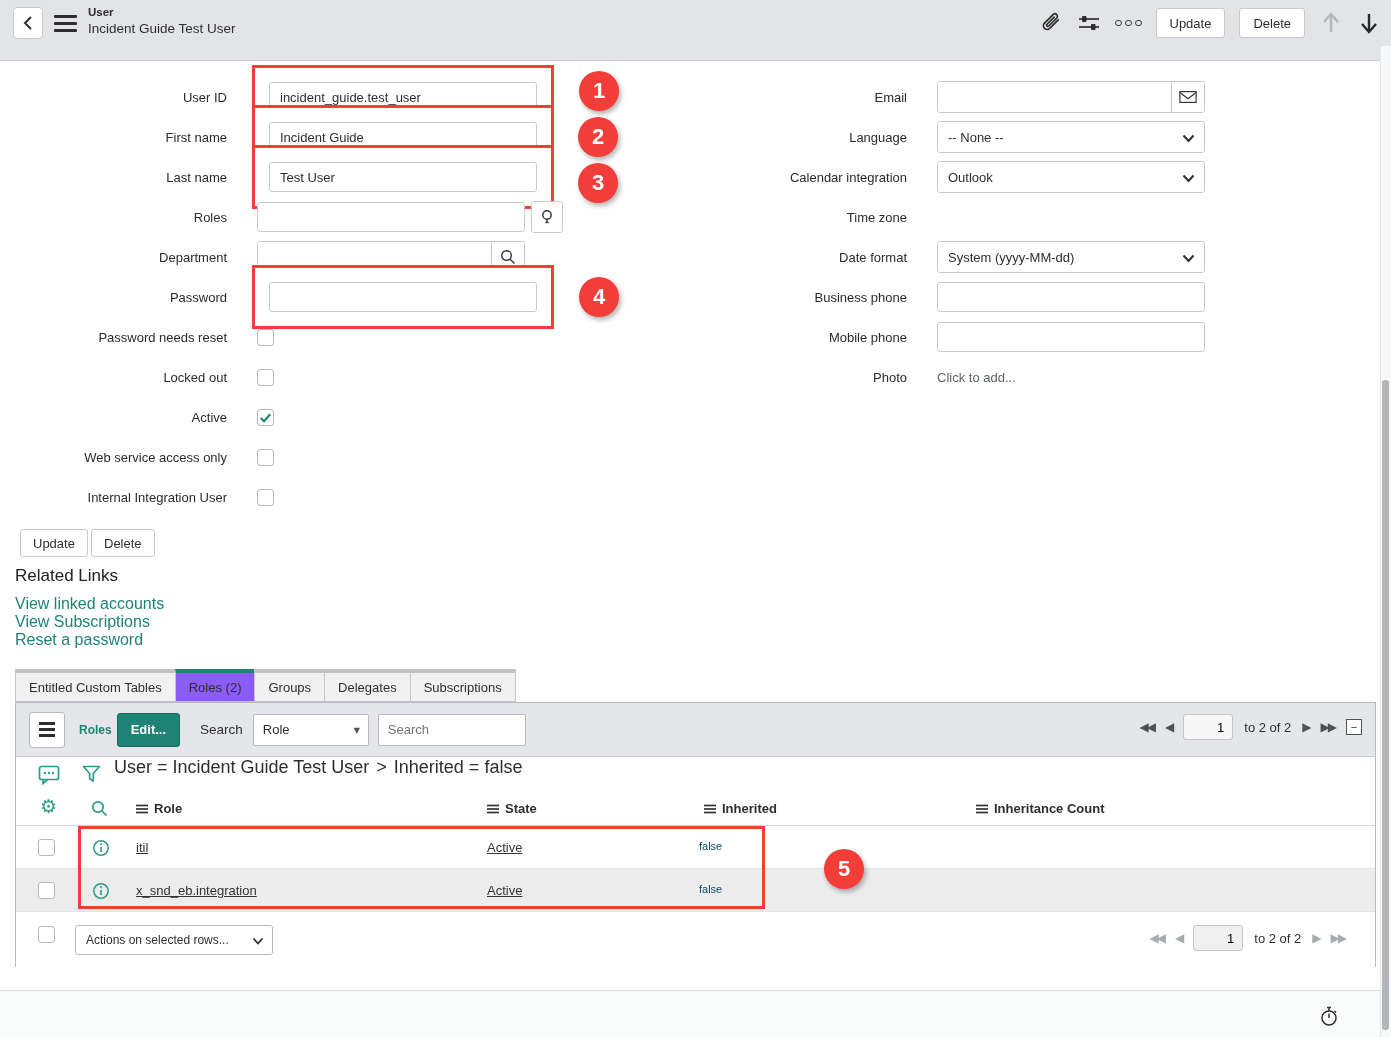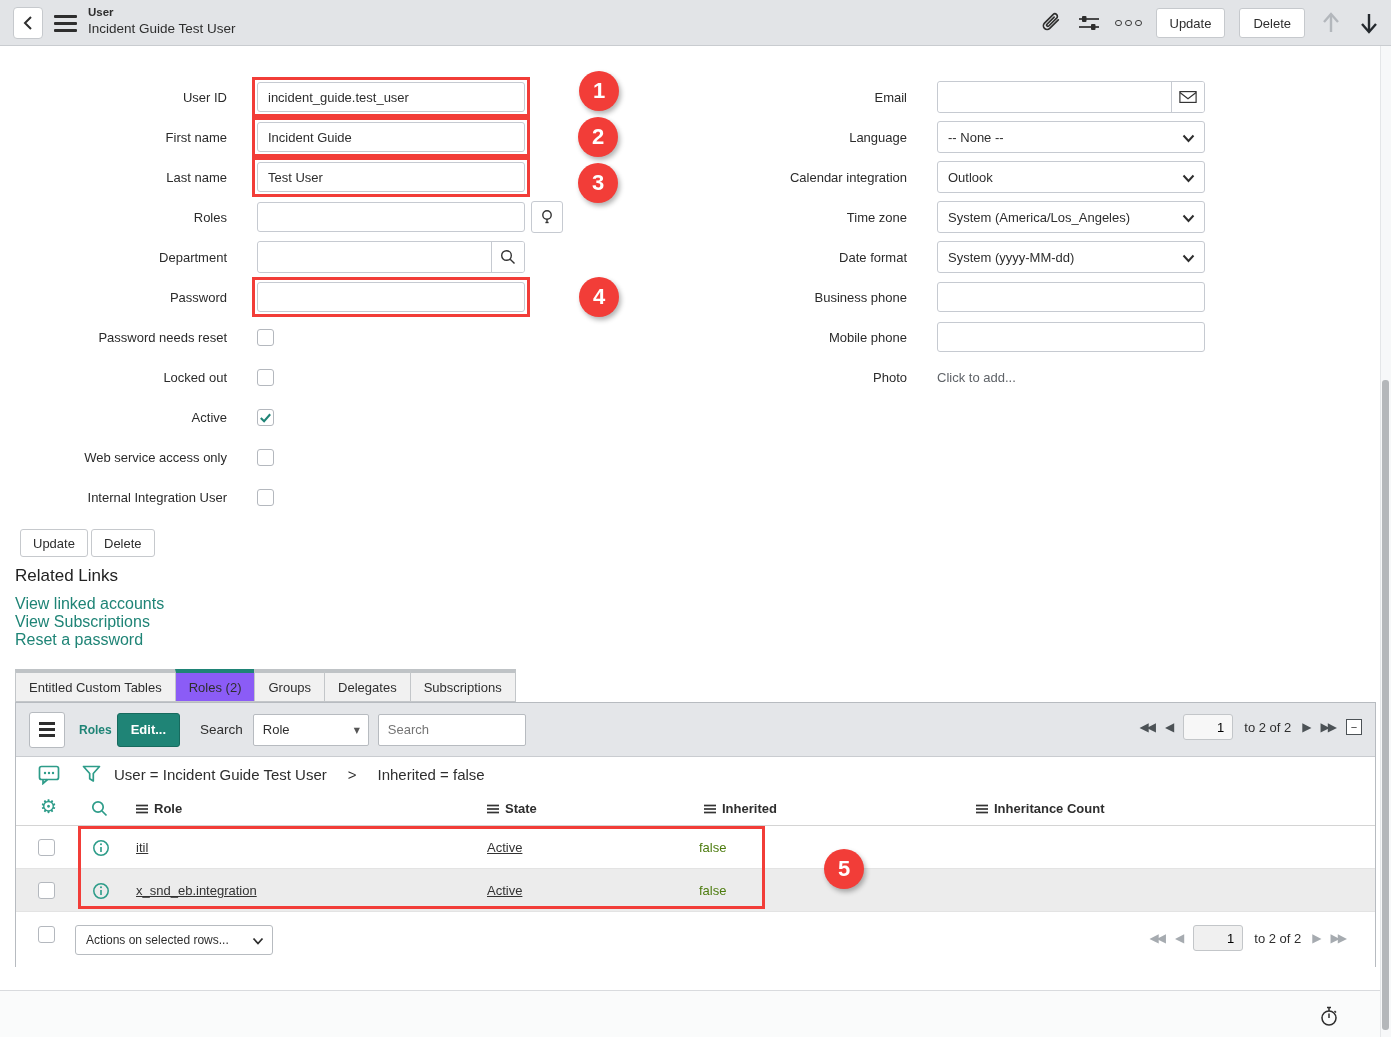--- a/index.html
+++ b/index.html
@@ -7,39 +7,39 @@
     --teal:#1f8476;
     --teal-icon:#2d9c89;
     --border:#c6cad1;
     --dk:#2e2e2e;
   }
   *{box-sizing:border-box;margin:0;padding:0;font-family:"Liberation Sans",sans-serif}
   body{width:1391px;height:1037px;position:relative;background:#fff;color:var(--dk);overflow:hidden}
   button{cursor:pointer}
 
   
-  .topbar{position:absolute;left:0;top:0;width:100%;height:46px;background:#e2e4e7;border-bottom:1px solid #c9ccd0}
+  .topbar{position:absolute;left:0;top:0;width:100%;height:61px;background:#e2e4e7;border-bottom:1px solid #c9ccd0}
   .back-btn{position:absolute;left:13px;top:7px;width:30px;height:32px;background:#fff;border:1px solid #c6c9cd;border-radius:4px;display:flex;align-items:center;justify-content:center}
   .burger{position:absolute;left:54px;top:15px;width:23px;display:flex;flex-direction:column;gap:3.4px;cursor:pointer}
   .burger span{height:3.4px;background:#2e2e2e;border-radius:1px}
   .title-block{position:absolute;left:88px;top:5px}
   .rec-type{font-size:11.5px;font-weight:bold;line-height:15px}
   .rec-title{font-size:13.5px;line-height:17px}
   .topbar-right{position:absolute;right:10px;top:0;height:46px;display:flex;align-items:center;gap:14px}
   .icon-btn{background:none;border:none;display:flex;align-items:center}
   .dots{display:flex;gap:3.5px;cursor:pointer}
   .dots i{width:6.5px;height:6.5px;border:1.7px solid #3a3a3a;border-radius:50%;display:block}
   .tb-btn{height:30px;padding:0 13px;background:#fff;border:1px solid #c6c9cd;border-radius:3px;font-size:13px;color:var(--dk)}
 
   
   .frow{position:absolute;left:0;width:675px;height:40px;display:flex;align-items:center}
   .frow.rcol{left:680px}
   .flabel{flex:0 0 227px;text-align:right;font-size:13px;color:#2b2b2b}
   .txt{width:268px;height:30px;border:1px solid var(--border);border-radius:3px;padding:0 10px;font-size:13px;color:var(--dk);background:#fff;margin-left:30px}
-  .red-frame{margin-left:25px;border:3px solid var(--red);padding:2px;display:flex;background:#fff}
+  .red-frame{margin-left:25px;border:3px solid var(--red);padding:14px;display:flex;background:#fff}
   .red-frame .txt{margin-left:0}
   .mini-btn{width:32px;height:32px;background:#fff;border:1px solid var(--border);border-radius:3px;display:flex;align-items:center;justify-content:center}
   .bulb-btn{margin-left:6px}
   .attach-wrap{margin-left:30px;display:flex;width:268px;height:32px;border:1px solid var(--border);border-radius:3px;background:#fff;overflow:hidden}
   .attach-wrap .txt{border:none;flex:1;width:auto;height:100%;margin-left:0}
   .attach-btn{width:33px;border:none;border-left:1px solid var(--border);background:#fff;display:flex;align-items:center;justify-content:center}
   .sel{margin-left:30px;width:268px;height:32px;border:1px solid var(--border);border-radius:3px;background:#fff;display:flex;align-items:center;padding:0 26px 0 10px;font-size:13px;position:relative;cursor:pointer}
   .sel svg{position:absolute;right:9px;top:12px}
   .cb{margin-left:30px;width:17px;height:17px;border:1px solid #b4b8be;border-radius:3px;background:#fff;display:flex;align-items:center;justify-content:center;cursor:pointer}
   .rl-row .cb,.rl-footrow .cb{margin-left:0}
@@ -77,34 +77,34 @@
   .paging input{width:50px;height:26px;border:1px solid #c3c6c9;border-radius:3px;background:#f7f7f7;text-align:right;padding:0 8px;font-size:13px}
   .pg-range{font-size:13px}
   .collapse-btn{width:16px;height:16px;border:1px solid #4c5256;background:#fff;font-size:11px;line-height:12px;text-align:center;color:#333}
   .paging.bottom{position:absolute;right:30px;top:13px}
   .paging.bottom .pg{color:#a6abb0}
   .paging.bottom input{background:#f0f0f0}
 
   .rl-crumbrow{position:relative;height:34px;background:#fff}
   .crumb-icon1{position:absolute;left:22px;top:8px;cursor:pointer}
   .crumb-icon2{position:absolute;left:65px;top:7px;cursor:pointer}
-  .crumbs{position:absolute;left:98px;top:9px;font-size:15px;display:flex;gap:21px}
+  .crumbs{position:absolute;left:98px;top:0;font-size:18px;display:flex;gap:7px}
   .crumbs span{cursor:pointer}
 
   .rl-headrow{position:relative;height:35px;border-bottom:1px solid #d4d4d4;background:#fff}
   .gear{position:absolute;left:24px;top:6px;font-family:"DejaVu Sans",sans-serif;font-size:19px;color:var(--teal-icon);line-height:1;cursor:pointer;background:none;border:none}
   .hd-search{position:absolute;left:74px;top:8px;background:none;border:none}
   .colhead{position:absolute;top:0;height:35px;display:flex;align-items:center;gap:6px;font-size:13px;font-weight:bold;cursor:pointer}
 
   .rl-row{position:relative;height:43px;border-bottom:1px solid #e3e3e3;background:#fff}
   .rl-row.alt{background:#ececec}
   .rl-row .cb{position:absolute;left:22px;top:13px}
   .info{position:absolute;left:76px;top:13px;background:none;border:none}
   .cell-link{position:absolute;top:14px;font-size:13px;color:#333;text-decoration:underline;cursor:pointer}
-  .cell-txt{position:absolute;top:14px;font-size:13px;color:#4d7c0f}
+  .cell-txt{position:absolute;top:14px;font-size:11px;color:#0c4a6e}
 
   .rl-footrow{position:relative;height:56px;background:#fff}
   .rl-footrow .cb{position:absolute;left:22px;top:14px}
   .actions-sel{position:absolute;left:59px;top:13px;width:198px;height:30px;display:flex;align-items:center;padding:0 26px 0 10px;font-size:12px;border:1px solid #b7bbc0;border-radius:3px;background:#fff;cursor:pointer}
   .actions-sel svg{position:absolute;right:8px;top:11px}
 
   .rows-box{position:absolute;left:78px;top:826px;width:687px;height:83px;border:3px solid var(--red);z-index:15;pointer-events:none}
 
   
   .page-footer{position:absolute;left:0;top:990px;width:1380px;height:47px;background:#fafbfb;border-top:1px solid #d9dbde}
@@ -263,26 +263,20 @@
   <label class="flabel">Calendar integration</label>
   <div class="sel">
     <span>Outlook</span>
     <svg width="13" height="9" viewBox="0 0 13 9">
         <polyline points="1.5,1.5 6.5,7 11.5,1.5" fill="none" stroke="#2e2e2e" stroke-width="2"></polyline>
       </svg>
   </div>
 </div>
 <div class="frow rcol" style="top:197px">
   <label class="flabel">Time zone</label>
-  <div class="sel">
-    <span>System (America/Los_Angeles)</span>
-    <svg width="13" height="9" viewBox="0 0 13 9">
-        <polyline points="1.5,1.5 6.5,7 11.5,1.5" fill="none" stroke="#2e2e2e" stroke-width="2"></polyline>
-      </svg>
-  </div>
 </div>
 <div class="frow rcol" style="top:237px">
   <label class="flabel">Date format</label>
   <div class="sel">
     <span>System (yyyy-MM-dd)</span>
     <svg width="13" height="9" viewBox="0 0 13 9">
         <polyline points="1.5,1.5 6.5,7 11.5,1.5" fill="none" stroke="#2e2e2e" stroke-width="2"></polyline>
       </svg>
   </div>
 </div>

